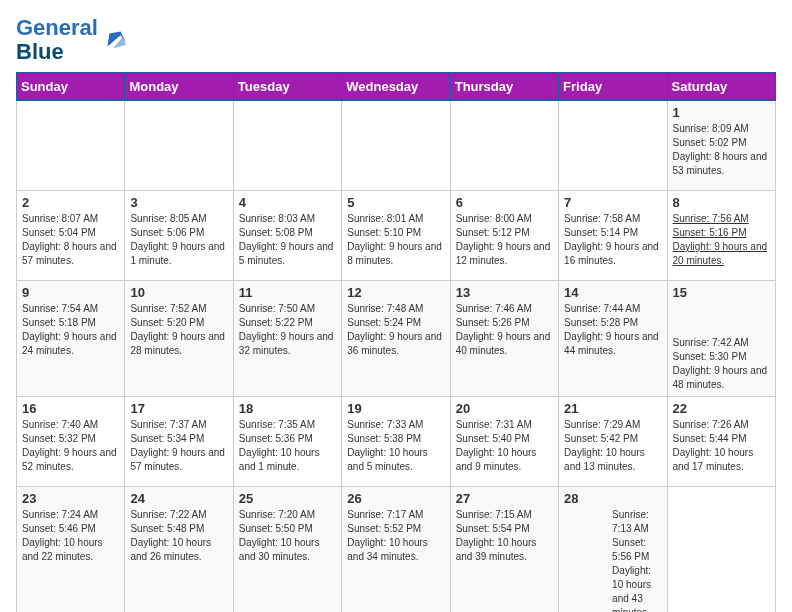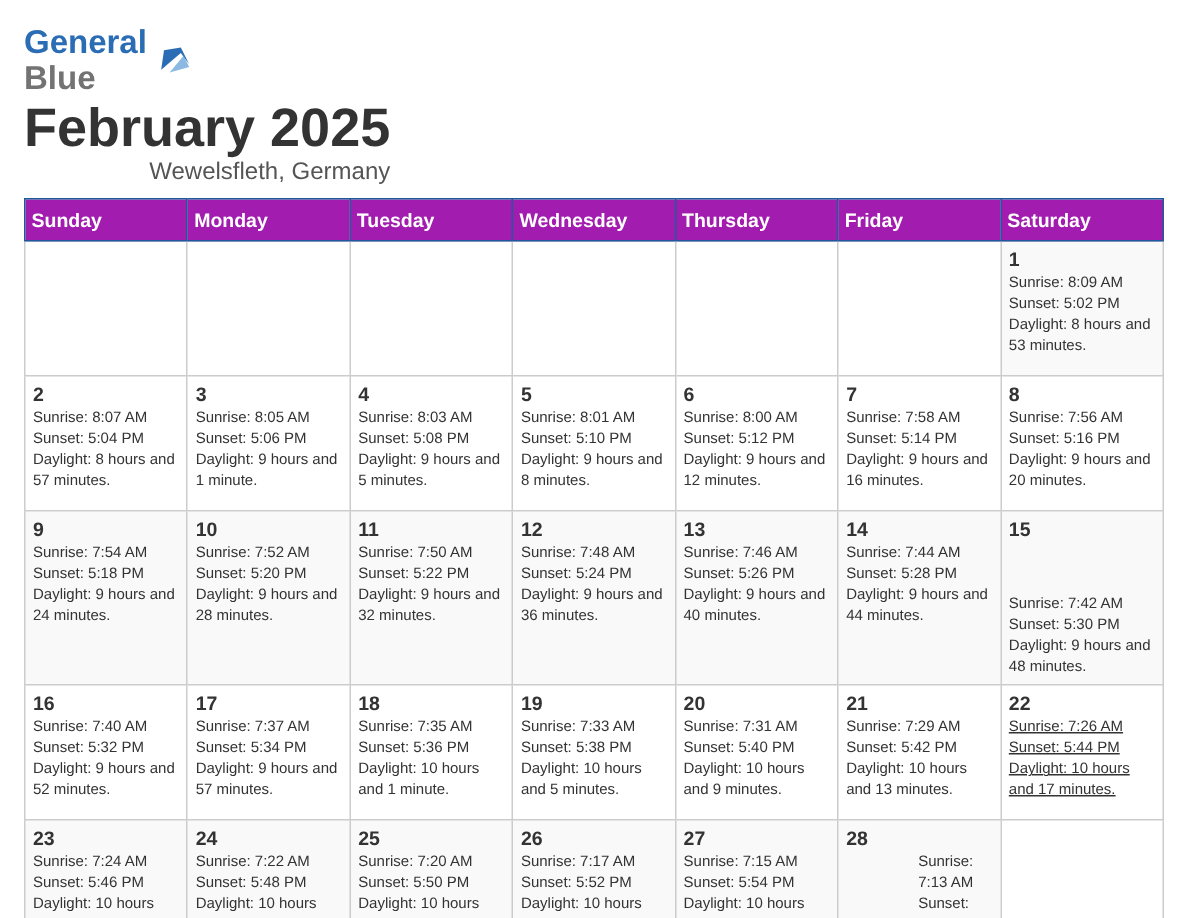--- a/index.html
+++ b/index.html
@@ -88,31 +88,27 @@
     }
   </style>
 </head>
 <body>
 
 <div class="header">
   <div class="logo">
     <div>
       <div class="logo-text">
         <span>General</span><br>
-        <span style="color:#737373;">Blue</span>
+        <span style="color:#0c4a6e;">Blue</span>
       </div>
     </div>
     <svg class="logo-icon" viewBox="0 0 30 30" xmlns="http://www.w3.org/2000/svg">
       <polygon points="8,22 22,10 28,18 22,6 10,8" fill="#2a6db5"></polygon>
       <polygon points="14,24 24,12 28,20" fill="#5b9bd5" opacity="0.7"></polygon>
     </svg>
-  </div>
-  <div class="title-block">
-    <div class="month-title">February 2025</div>
-    <div class="location">Wewelsfleth, Germany</div>
   </div>
 </div>
 
 <table>
   <thead>
     <tr>
     <th>Sunday</th>
         <th>Monday</th>
         <th>Tuesday</th>
         <th>Wednesday</th>
@@ -168,21 +164,21 @@
 Daylight: 9 hours and 12 minutes.</div>
         </td>
         <td>
           <div class="day-num">7</div>
           <div class="day-info" style="white-space: pre-line;">Sunrise: 7:58 AM
 Sunset: 5:14 PM
 Daylight: 9 hours and 16 minutes.</div>
         </td>
         <td>
           <div class="day-num">8</div>
-          <div class="day-info" style="white-space: pre-line;">Sunrise: 7:56 AM
+          <div class="day-info" style="white-space: pre-line; text-decoration: underline;">Sunrise: 7:56 AM
 Sunset: 5:16 PM
 Daylight: 9 hours and 20 minutes.</div>
         </td>
       </tr>
       <tr>
         <td>
           <div class="day-num">9</div>
           <div class="day-info" style="white-space: pre-line;">Sunrise: 7:54 AM
 Sunset: 5:18 PM
 Daylight: 9 hours and 24 minutes.</div>
@@ -256,21 +252,21 @@
 Daylight: 10 hours and 9 minutes.</div>
         </td>
         <td>
           <div class="day-num">21</div>
           <div class="day-info" style="white-space: pre-line;">Sunrise: 7:29 AM
 Sunset: 5:42 PM
 Daylight: 10 hours and 13 minutes.</div>
         </td>
         <td>
           <div class="day-num">22</div>
-          <div class="day-info" style="white-space: pre-line; text-decoration: underline;">Sunrise: 7:26 AM
+          <div class="day-info" style="white-space: pre-line;">Sunrise: 7:26 AM
 Sunset: 5:44 PM
 Daylight: 10 hours and 17 minutes.</div>
         </td>
       </tr>
       <tr>
         <td>
           <div class="day-num">23</div>
           <div class="day-info" style="white-space: pre-line;">Sunrise: 7:24 AM
 Sunset: 5:46 PM
 Daylight: 10 hours and 22 minutes.</div>

